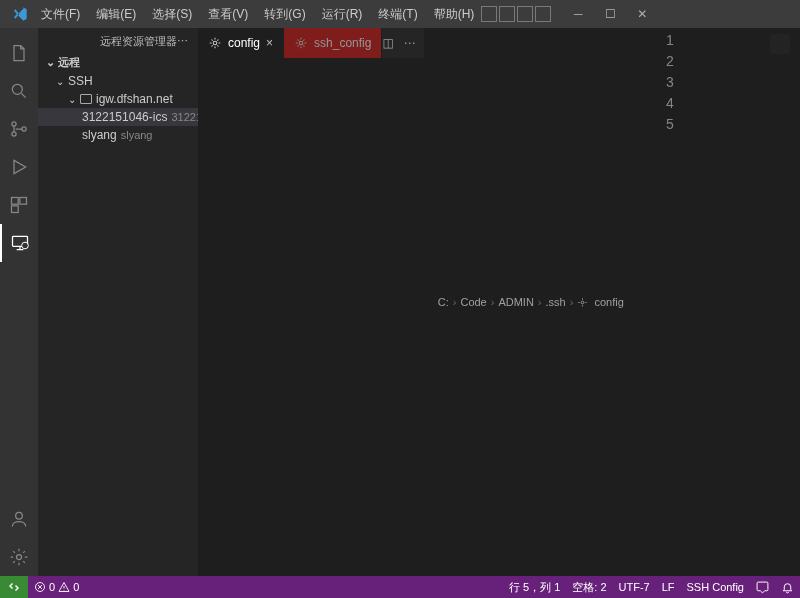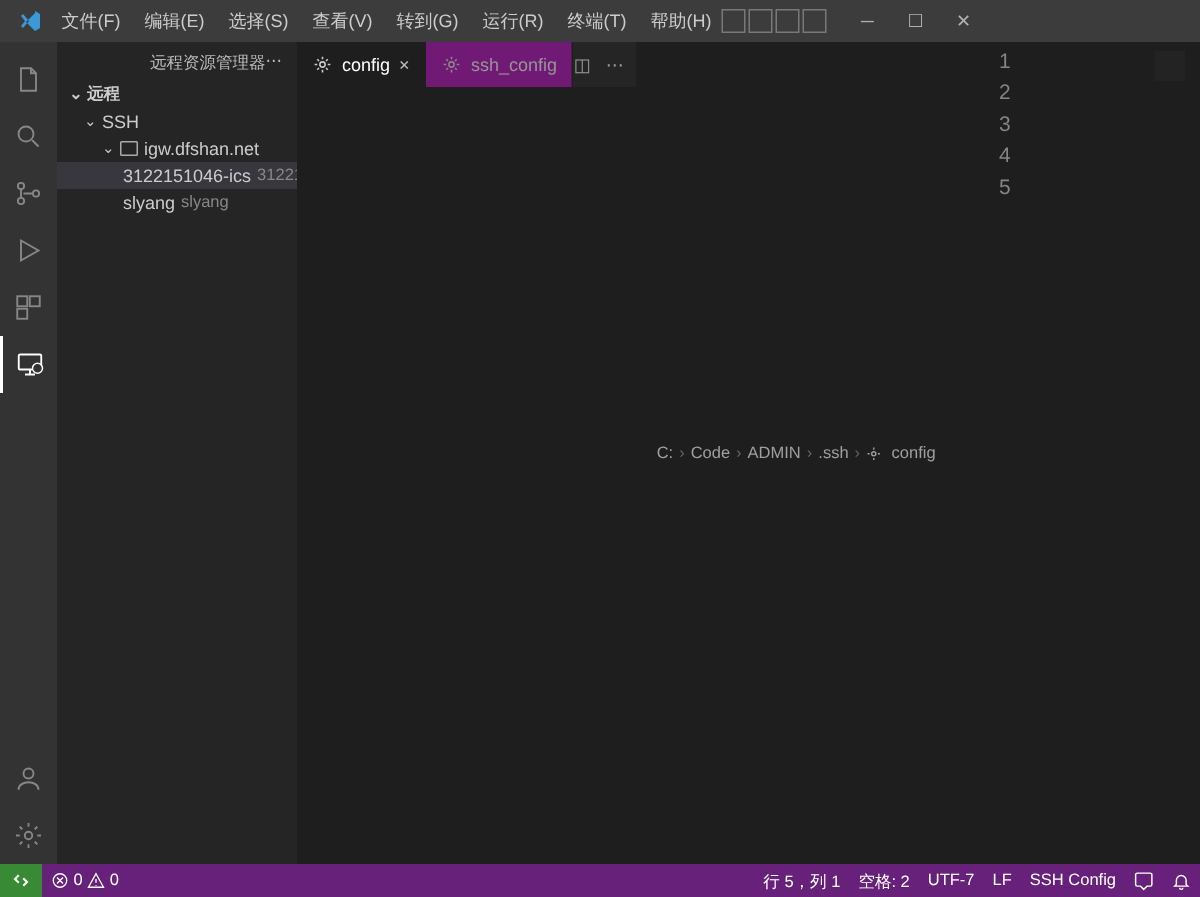--- a/index.html
+++ b/index.html
@@ -30,21 +30,21 @@
 .tree-item .chev { width: 12px; display: inline-block; font-size: 10px; }
 .tree-item.depth1 { padding-left: 18px; }
 .tree-item.depth2 { padding-left: 30px; }
 .tree-item.depth3 { padding-left: 44px; }
 .tree-item.selected { background: #37373d; }
 .tree-item .dim { color: #888; margin-left: 4px; font-size: 11px; }
 .monitor-icon { width: 12px; height: 10px; border: 1px solid #aaa; margin-right: 4px; border-radius: 1px;}
 
 .editor { flex: 1; display: flex; flex-direction: row; background: #1e1e1e; }
 .tabs { height: 30px; background: #252526; display: flex; align-items: stretch; }
-.tab { display: flex; align-items: center; padding: 0 10px; gap: 6px; font-size: 12px; background: #701a75; color: #969696; cursor: pointer; border-right: 1px solid #1e1e1e;}
+.tab { display: flex; align-items: center; padding: 0 10px; gap: 6px; font-size: 12px; background: #7f1d1d; color: #969696; cursor: pointer; border-right: 1px solid #1e1e1e;}
 .tab.active { background: #1e1e1e; color: #ffffff; }
 .tab .close { opacity: .7; font-size: 12px; }
 .tabs-right { margin-left: auto; display: flex; align-items: center; padding-right: 8px; gap: 10px; opacity: .7;}
 .gear-small { width: 14px; height: 14px; }
 
 .breadcrumbs { padding: 4px 14px; font-size: 11px; color: #a0a0a0; display: flex; gap: 4px; align-items: center;}
 .bc-sep { opacity: .55; }
 .bc-item { cursor: pointer; }
 .gear-tiny { width: 11px; height: 11px; margin-right: 2px; }
 

